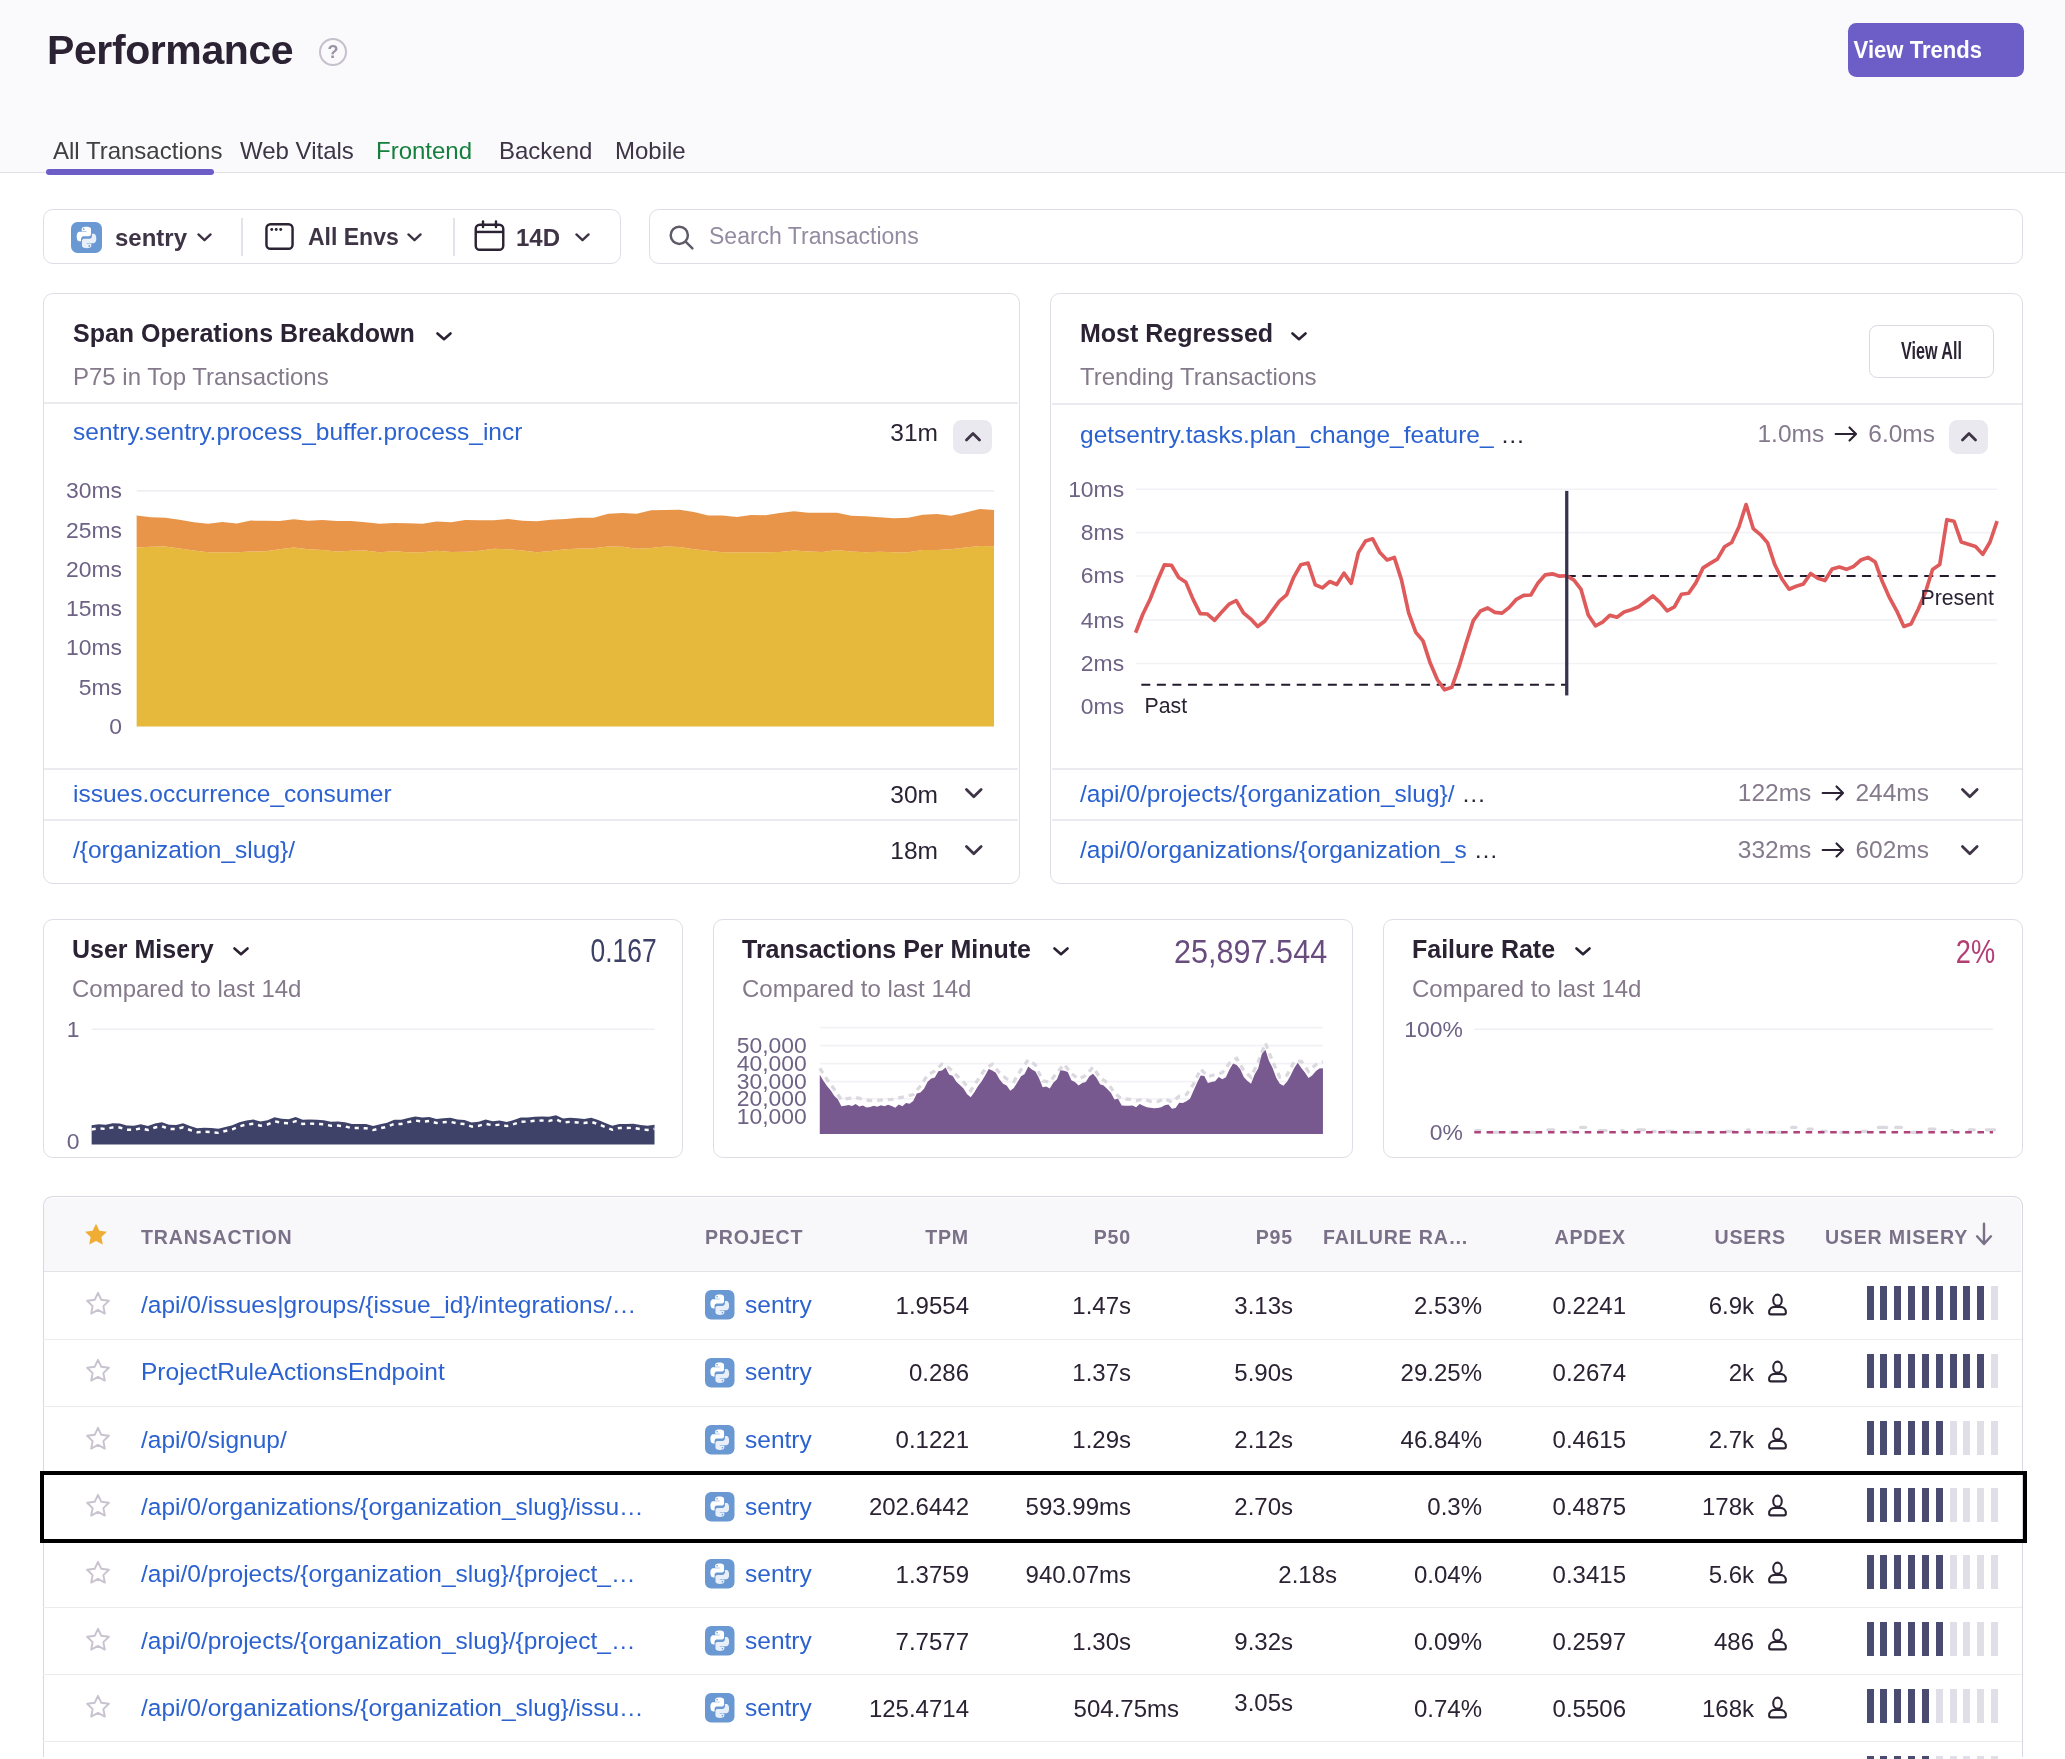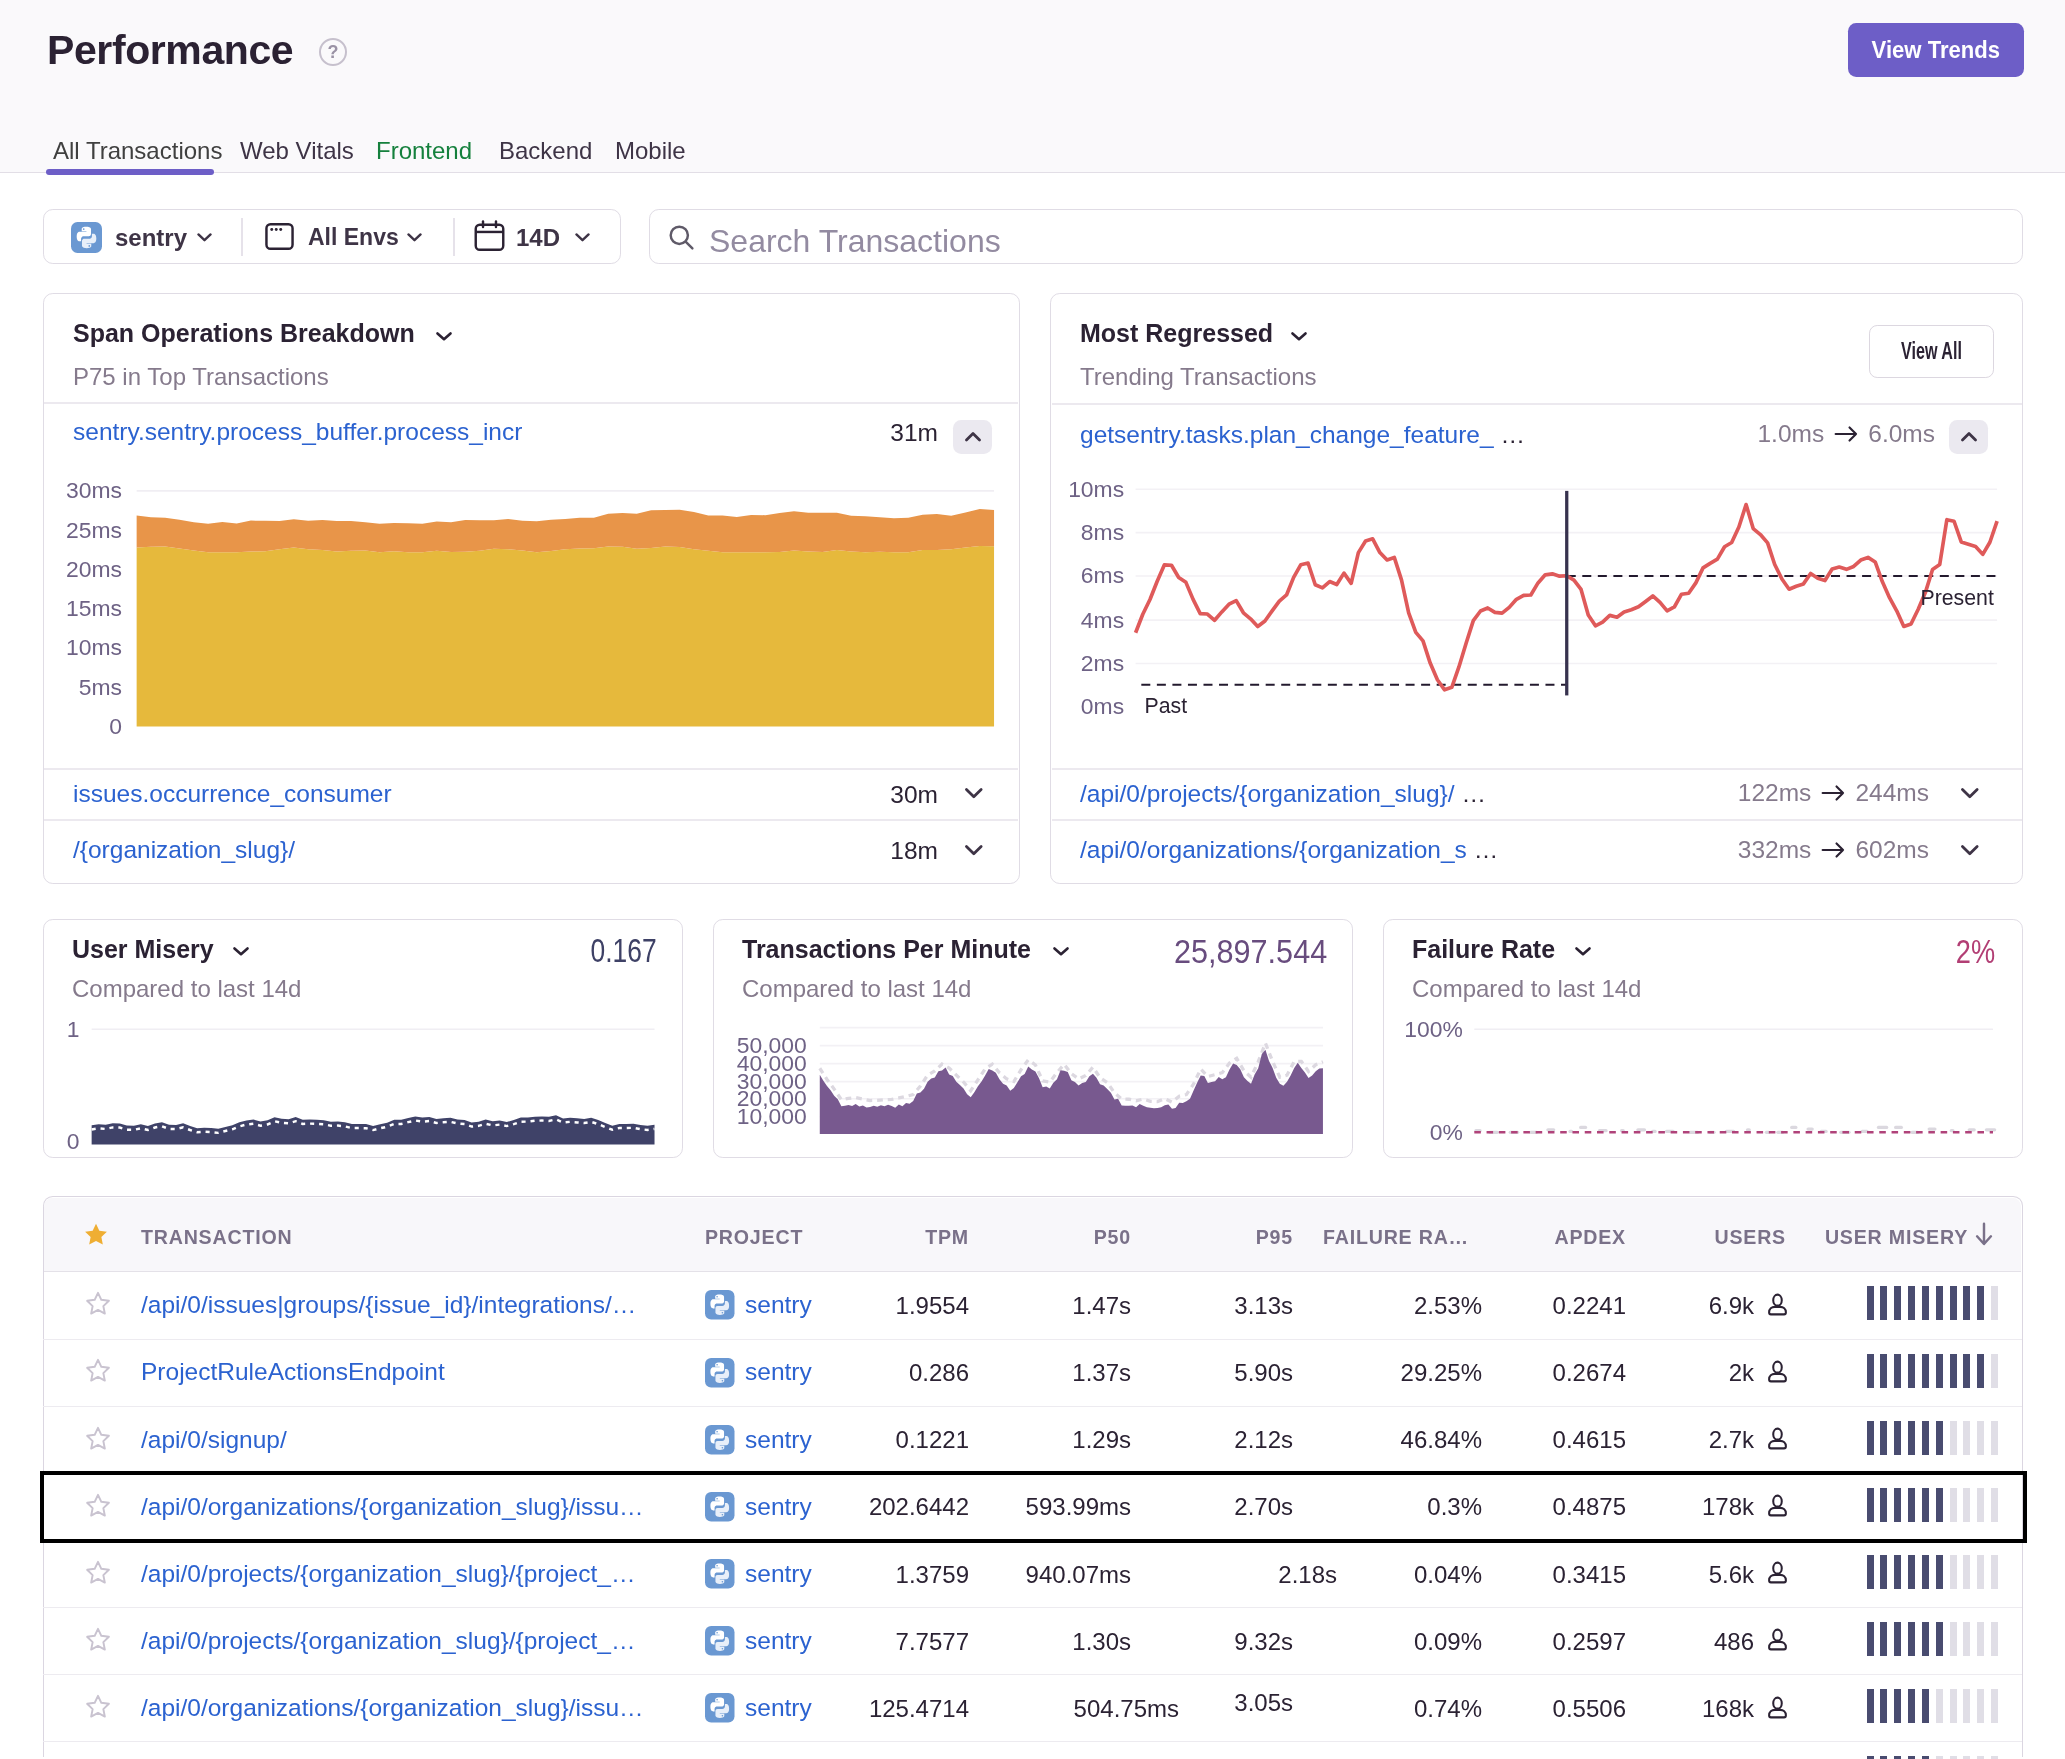--- a/index.html
+++ b/index.html
@@ -22,21 +22,21 @@
 </g>
 <g id="person">
  <path d="M6 25.5h16a2.2 2.2 0 0 0 2.2-2.2v-.4c0-3.9-3.1-6.5-7-6.5h-6.4c-3.9 0-7 2.6-7 6.5v.4A2.2 2.2 0 0 0 6 25.5z" fill="#fff" stroke="#2B2233" stroke-width="2.5" stroke-linejoin="round"></path>
  <ellipse cx="14" cy="8.2" rx="5.2" ry="6.7" fill="#fff" stroke="#2B2233" stroke-width="2.5"></ellipse>
 </g>
 </defs>
   </svg>
 <div style="position:absolute;left:0;top:0;width:2065px;height:173px;background:#FAF9FB;border-bottom:1.6px solid #E2DEE6"></div>
 <div style="position:absolute;left:47px;top:27px;font-size:41px;font-weight:700;letter-spacing:-0.4px">Performance</div>
 <div style="position:absolute;left:319px;top:38px;width:28px;height:28px;border:2.5px solid #C6C0CD;border-radius:50%;color:#9A92A5;font-size:18px;font-weight:700;text-align:center;line-height:24px">?</div>
-<div style="position:absolute;left:1848px;top:23px;width:176px;height:54px;background:#6D5EC7;border-radius:8.2px;color:#fff;font-size:24px;font-weight:700;text-align:center;line-height:54px"><span style="display:inline-block;transform:scaleX(.92)">View Trends</span></div>
+<div style="position:absolute;left:1848px;top:23px;width:176px;height:54px;background:#6D5EC7;border-radius:8.2px;color:#fff;font-size:24px;font-weight:700;line-height:54px"><span style="display:inline-block;transform:scaleX(.92)">View Trends</span></div>
 <div style="position:absolute;left:53px;top:137px;font-size:24px;color:#404040">All Transactions</div>
 <div style="position:absolute;left:240px;top:137px;font-size:24px;color:#3E3446">Web Vitals</div>
 <div style="position:absolute;left:376px;top:137px;font-size:24px;color:#15803d">Frontend</div>
 <div style="position:absolute;left:499px;top:137px;font-size:24px;color:#3E3446">Backend</div>
 <div style="position:absolute;left:615px;top:137px;font-size:24px;color:#3E3446">Mobile</div>
 <div style="position:absolute;left:46px;top:169px;width:168px;height:5.7px;background:#6D5EC7;border-radius:3.3px"></div>
 
 <div style="position:absolute;left:43px;top:209px;width:578px;height:55px;border:1.6px solid #E0DCE5;border-radius:9.8px;background:#fff"></div>
 <div style="position:absolute;left:241px;top:218px;width:1.6px;height:38px;background:#E6E2EA"></div>
 <div style="position:absolute;left:453px;top:218px;width:1.6px;height:38px;background:#E6E2EA"></div>
@@ -65,21 +65,21 @@
   </svg>
 <div style="position:absolute;left:516px;top:224px;font-size:24px;font-weight:700;color:#3E3446">14D</div>
 <svg style="position:absolute;left:574px;top:232px" width="17" height="10.6" viewBox="0 0 21 13">
     <path d="M3 3L10.5 10L18 3" fill="none" stroke="#3E3446" stroke-width="3" stroke-linecap="round" stroke-linejoin="round"></path>
   </svg>
 <div style="position:absolute;left:649px;top:209px;width:1374px;height:55px;border:1.6px solid #E0DCE5;border-radius:9.8px;background:#fff"></div>
 <svg style="position:absolute;left:667px;top:223px" width="29.5" height="29.5" viewBox="0 0 36 36">
     <circle cx="15" cy="15" r="10.5" fill="none" stroke="#5F5A68" stroke-width="3"></circle>
     <line x1="23" y1="23" x2="31" y2="31" stroke="#5F5A68" stroke-width="3" stroke-linecap="round"></line>
   </svg>
-<div style="position:absolute;left:709px;top:223px;font-size:32px;color:#938BA1">Search Transactions</div>
+<div style="position:absolute;left:709px;top:223px;font-size:23px;color:#938BA1">Search Transactions</div>
 
 <div class="panel" style="left:43px;top:293px;width:977px;height:591px"></div>
 <div class="panel" style="left:1050px;top:293px;width:973px;height:591px"></div>
 
 <div class="ptitle" style="position:absolute;left:73px;top:319px">Span Operations Breakdown</div>
 <svg style="position:absolute;left:435px;top:331px" width="18" height="10.6" viewBox="0 0 22 13">
     <path d="M3 3L11.0 10L19 3" fill="none" stroke="#2B2233" stroke-width="3.2" stroke-linecap="round" stroke-linejoin="round"></path>
   </svg>
 <div class="psub" style="position:absolute;left:73px;top:363px">P75 in Top Transactions</div>
 <div style="position:absolute;left:44px;top:402px;width:974px;height:1.6px;background:#ECE9EF"></div>

